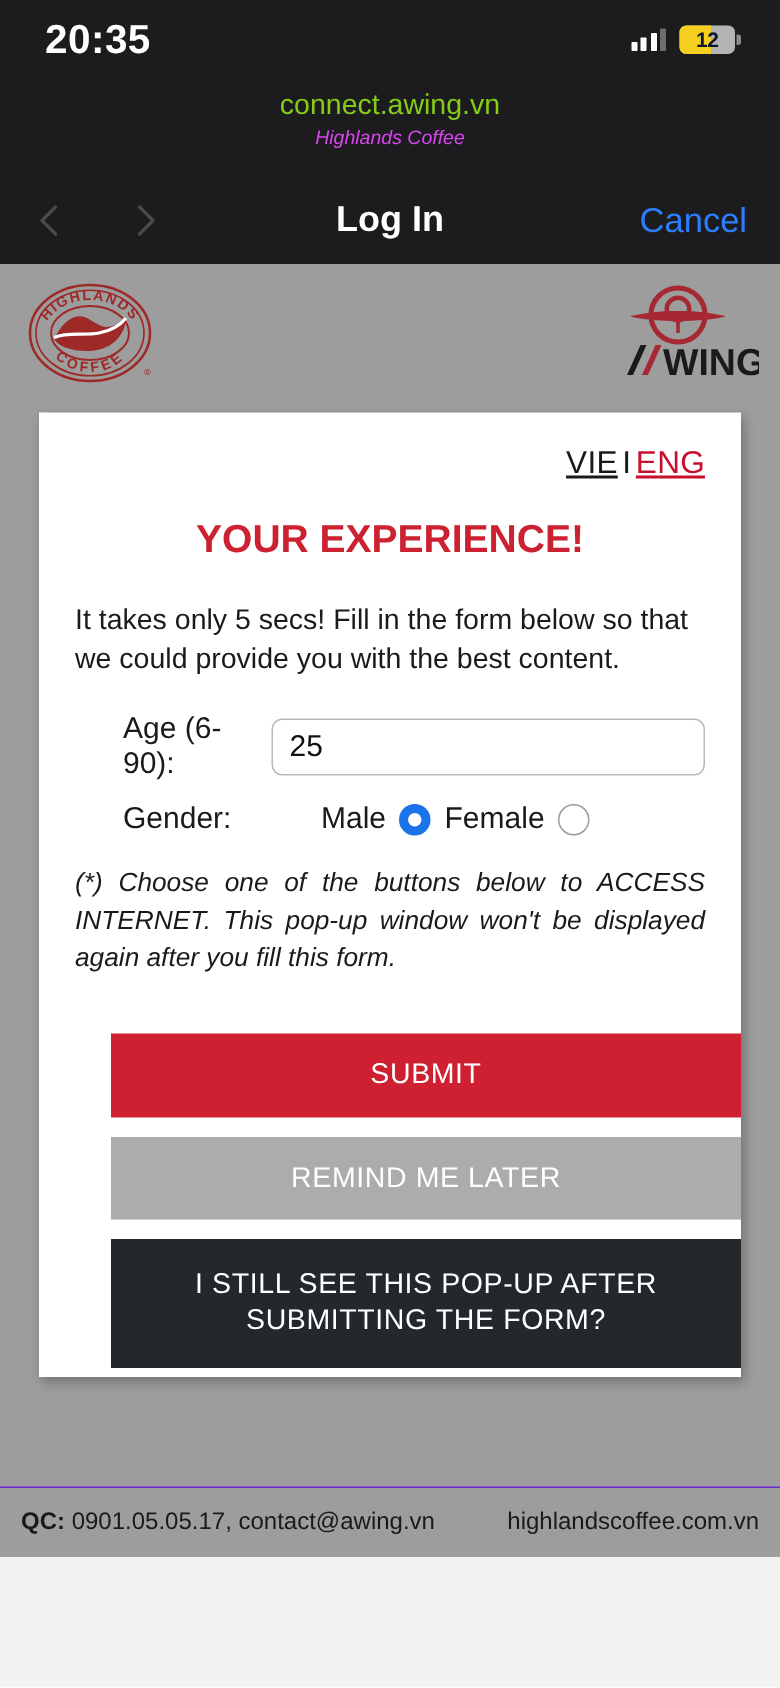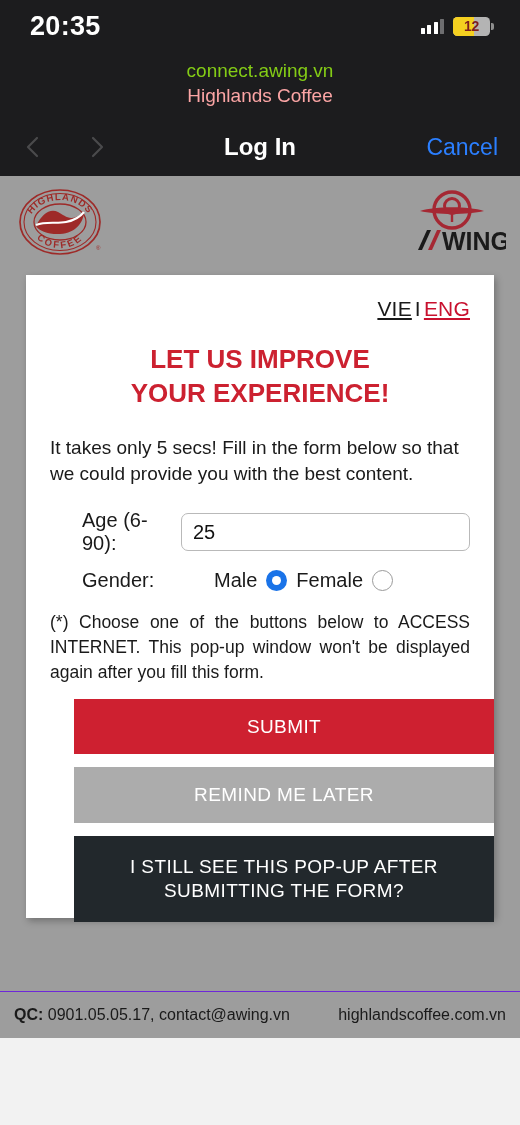--- a/index.html
+++ b/index.html
@@ -38,30 +38,30 @@
   }
   .battery::after {
     content:""; position:absolute; right:-4px; top:6px;
     width:3px; height:7px; border-radius:0 2px 2px 0; background:#8d8d8d;
   }
   .battery-fill {
     position:absolute; left:0; top:0; bottom:0; width:21px;
     border-radius:4.5px 0 0 4.5px; background:#f5d020;
   }
   .battery-num {
-    position:relative; z-index:2; font-size:14px; font-weight:bold; color:#7f1d1d;
+    position:relative; z-index:2; font-size:14px; font-weight:bold; color:#0f172a;
     letter-spacing:-0.3px;
   }
 
   .url-block {
     position:absolute; top:58px; left:0; width:100%;
     text-align:center; line-height:1.32;
   }
   .url-host { font-size:19px; color:#84cc16; }
-  .url-sub  { font-size:19px; color:#fca5a5; }
+  .url-sub  { font-size:13px; color:#d946ef;font-style:italic; }
 
   .nav-bar {
     position:absolute; bottom:0; left:0; width:100%; height:58px;
   }
   .nav-chevron {
     position:absolute; top:50%; transform:translateY(-50%);
     width:26px; height:26px;
   }
   .nav-chevron.back { left:20px; }
   .nav-chevron.fwd  { left:84px; }
@@ -126,22 +126,22 @@
   .radio.checked {
     background:#1a73e8; border:none; position:relative;
   }
   .radio.checked::after {
     content:""; position:absolute; left:6px; top:6px;
     width:9px; height:9px; border-radius:50%; background:#ffffff;
   }
   .radio.unchecked { border:1.6px solid #9a9a9a; background:#ffffff; }
 
   .note {
-    font-size:17.5px; color:#1a1a1a;
-    line-height:1.42; text-align:justify; margin:18px 0 14px 0;
+    font-size:17.5px; font-style:italic; color:#1a1a1a;
+    line-height:1.42; text-align:justify; margin:18px 0 38px 0;
   }
 
   .btn {
     display:block; width:100%; border:none; outline:none;
     font-family:inherit; font-size:19px; color:#ffffff;
     letter-spacing:0.4px; text-align:center; cursor:pointer;
     padding:16px 8px; margin-bottom:13px; line-height:1.25;margin-left:24px;
   }
   .btn-submit { background:#ce2030; }
   .btn-remind { background:#acacac; }
@@ -245,21 +245,20 @@
       </div>
     </div>
 
     <div class="card">
 
       <div class="lang-row">
         <span class="lang-vie">VIE</span><span class="lang-sep">I</span><span class="lang-eng">ENG</span>
       </div>
 
       <div class="headline">
-        <span>LET US IMPROVE</span>
         <span>YOUR EXPERIENCE!</span>
       </div>
 
       <div class="intro">It takes only 5 secs! Fill in the form below so that we could provide you with the best content.</div>
 
       <div class="form-row">
         <div class="form-label">Age (6-90):</div>
         <input class="age-input" type="text" value="25" style="">
       </div>
 

